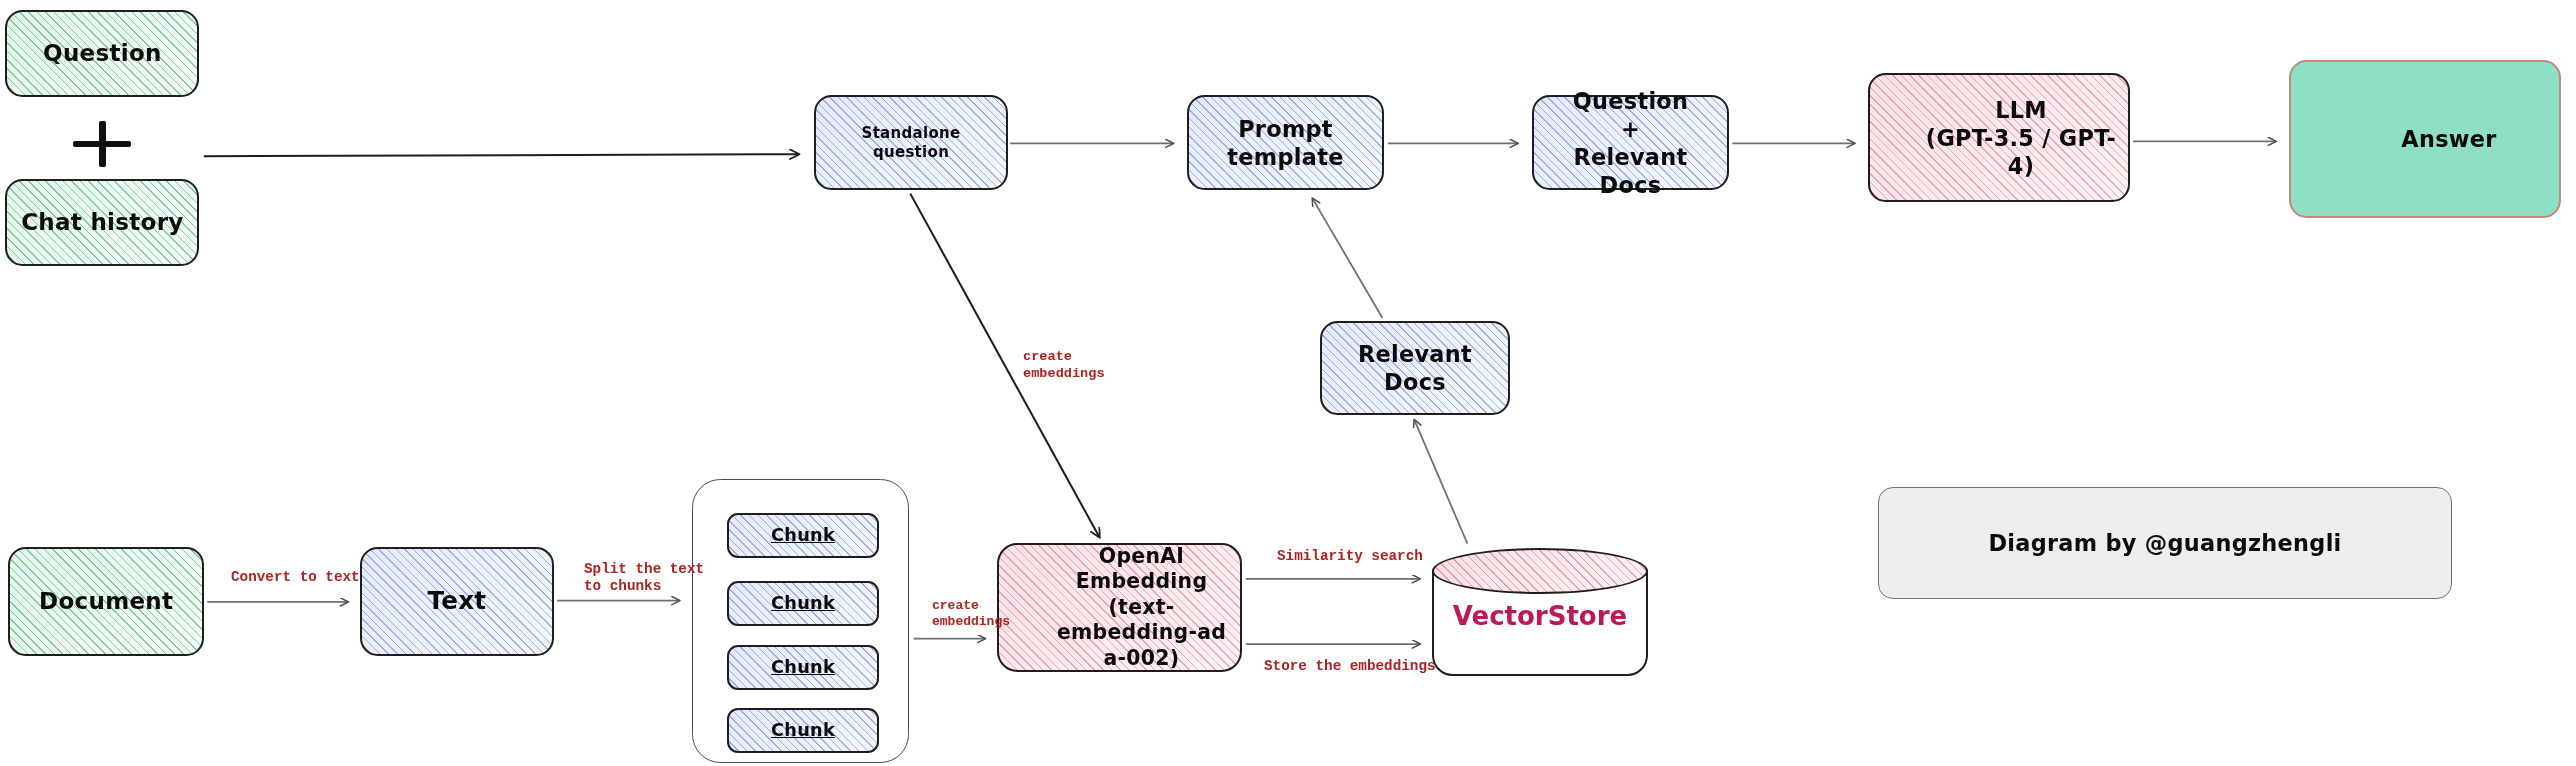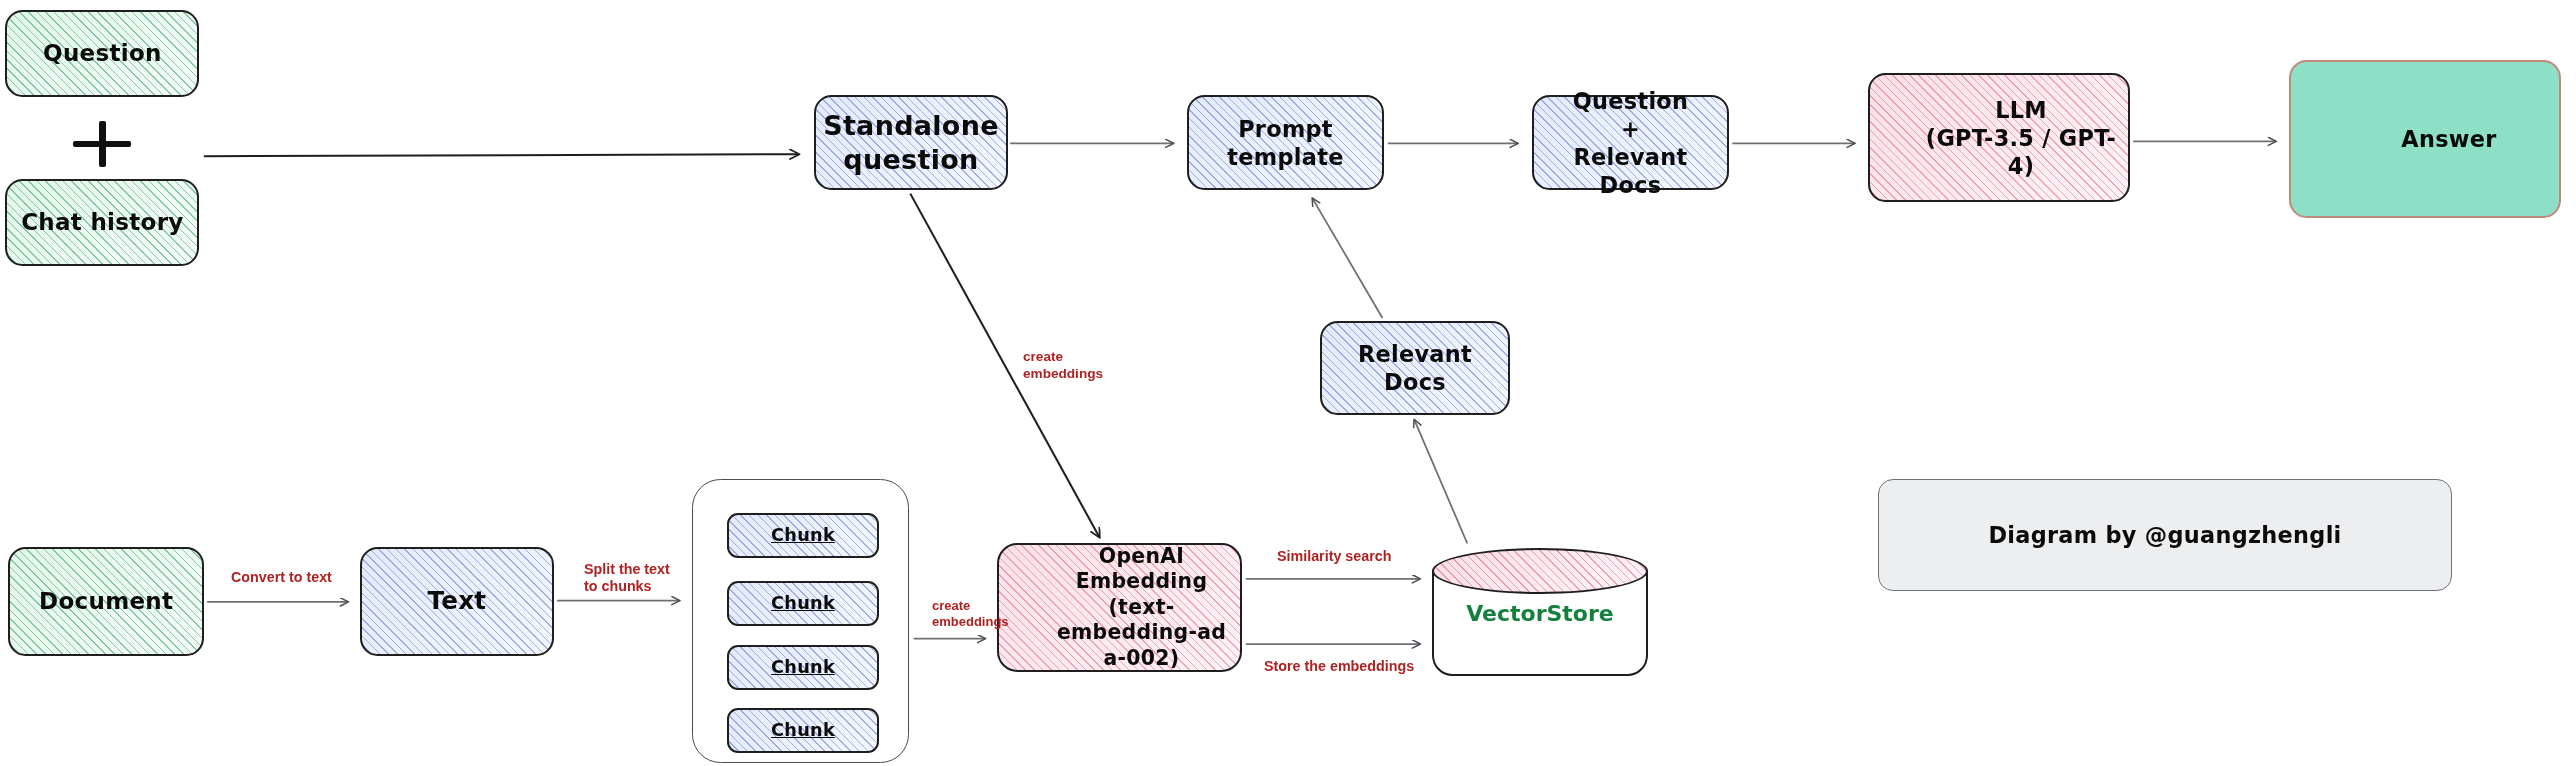--- a/index.html
+++ b/index.html
@@ -43,32 +43,32 @@
   }
   .fill-pink{
     background-color:#ffffff;
     background-image:repeating-linear-gradient(45deg,
         rgba(215,60,95,.42) 0px, rgba(215,60,95,.42) 1.1px,
         rgba(255,255,255,0) 1.1px, rgba(255,255,255,0) 6.1px),
       linear-gradient(135deg, rgba(240,165,185,.34), rgba(248,205,216,.24));
     padding-left:44px;
   }
   .fill-solid-green{background:#8ddfc6;border-color:#c08a7a;}
-  .fill-gray{background:#eceef0;border-color:#6f7378;border-width:1.4px;}
+  .fill-gray{background:#eceef0;border-color:#6f7378;border-width:1.4px;margin-top:8px;}
   .fill-white{background:#ffffff;border-color:#4a4d52;border-width:1.4px;}
 
   
   #n-question     {left:5.4px;  top:9.5px;  width:194px;height:87px;font-size:23px;}
   #n-chathistory  {left:5.4px;  top:179px; width:194px;height:87px;font-size:23px;}
   #plus-sign      {position:absolute;left:73px;top:121px;width:58px;height:46px;z-index:6;}
   #plus-sign:before,#plus-sign:after{content:"";position:absolute;background:#101010;border-radius:2px;}
   #plus-sign:before{left:0;top:19.7px;width:58px;height:6.8px;}
   #plus-sign:after{left:26px;top:0;width:6.8px;height:46px;}
 
-  #n-standalone   {left:814px;top:95px;width:194px;height:95px;font-size:27px;}
+  #n-standalone   {left:814px;top:95px;width:194px;height:95px;font-size:15px;}
   #n-prompt       {left:1187px;top:95px;width:197px;height:95px;font-size:22.4px;}
   #n-qrd          {left:1532px;top:95px;width:197px;height:95px;font-size:22.4px;}
   #n-llm          {left:1868px;top:73px;width:262px;height:129px;font-size:22.4px;}
   #n-answer       {left:2289px;top:60px;width:272px;height:158px;font-size:22.4px;padding-left:48px;}
 
   #n-relevantdocs {left:1320px;top:321px;width:190px;height:94px;font-size:22.4px;}
 
   #n-document     {left:8.2px; top:547px;width:196px;height:109px;font-size:23px;}
   #n-text         {left:360px;top:547px;width:194px;height:109px;font-size:24.5px;}
 
@@ -98,30 +98,30 @@
     position:absolute;left:0;top:0;width:216px;height:46px;box-sizing:border-box;
     border:2px solid #1e1e1e;border-radius:50%;
     background-color:#ffffff;
     background-image:repeating-linear-gradient(45deg,
         rgba(215,60,95,.45) 0px, rgba(215,60,95,.45) 1.1px,
         rgba(255,255,255,0) 1.1px, rgba(255,255,255,0) 6.1px),
       linear-gradient(135deg, rgba(240,165,185,.35), rgba(248,205,216,.22));
   }
   #vs-label{
     position:absolute;left:0;top:53px;width:216px;text-align:center;
-    font-size:22px;font-weight:600;color:#15803d;
+    font-size:26px;font-weight:600;color:#be185d;
     font-family:"DejaVu Sans", sans-serif;
   }
 
   #n-credit{left:1878px;top:479px;width:574px;height:112px;font-size:22.4px;border-radius:15px;}
 
   
   .edge-label{
     position:absolute;color:#b02222;font-weight:600;
-    font-family:Liberation Sans, sans-serif;
+    font-family:Liberation Mono, monospace;
     white-space:pre-line;line-height:1.22;z-index:8;
   }
   #lbl-create-emb-diag{left:1023px;top:349px;font-size:13.6px;}
   #lbl-convert     {left:231px; top:569px;font-size:14.3px;}
   #lbl-split       {left:584px; top:561px;font-size:14.3px;}
   #lbl-create-emb  {left:932px;top:598px;font-size:13px;}
   #lbl-similarity  {left:1277px;top:548px;font-size:14.3px;}
   #lbl-store       {left:1264px;top:658px;font-size:14.3px;}
 
   svg#wires{position:absolute;left:0;top:0;width:2576px;height:767px;z-index:2;overflow:visible;}

